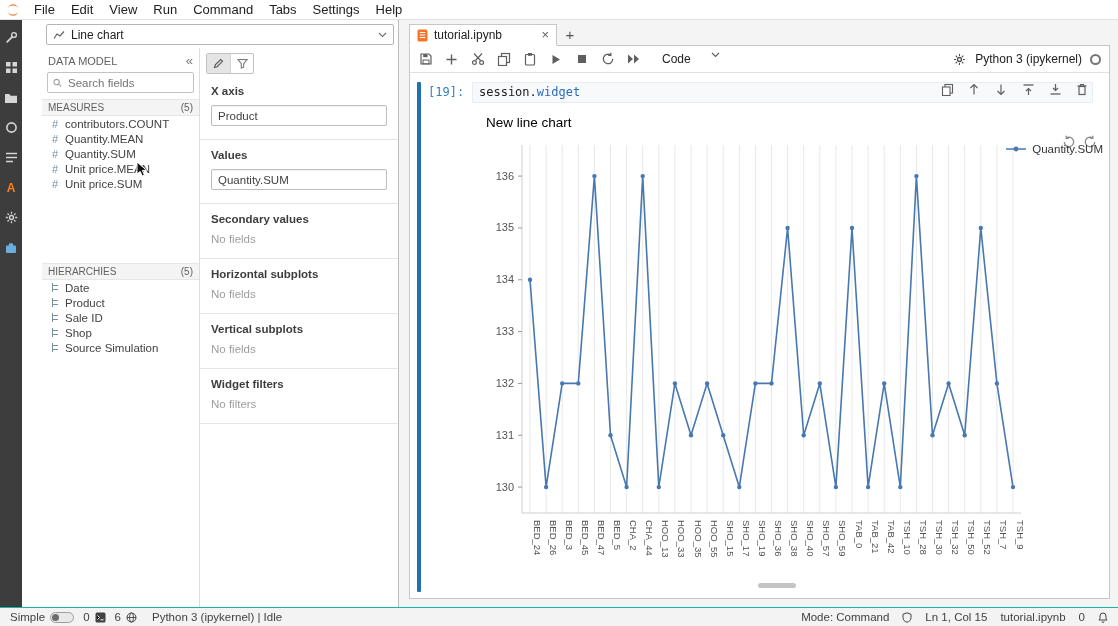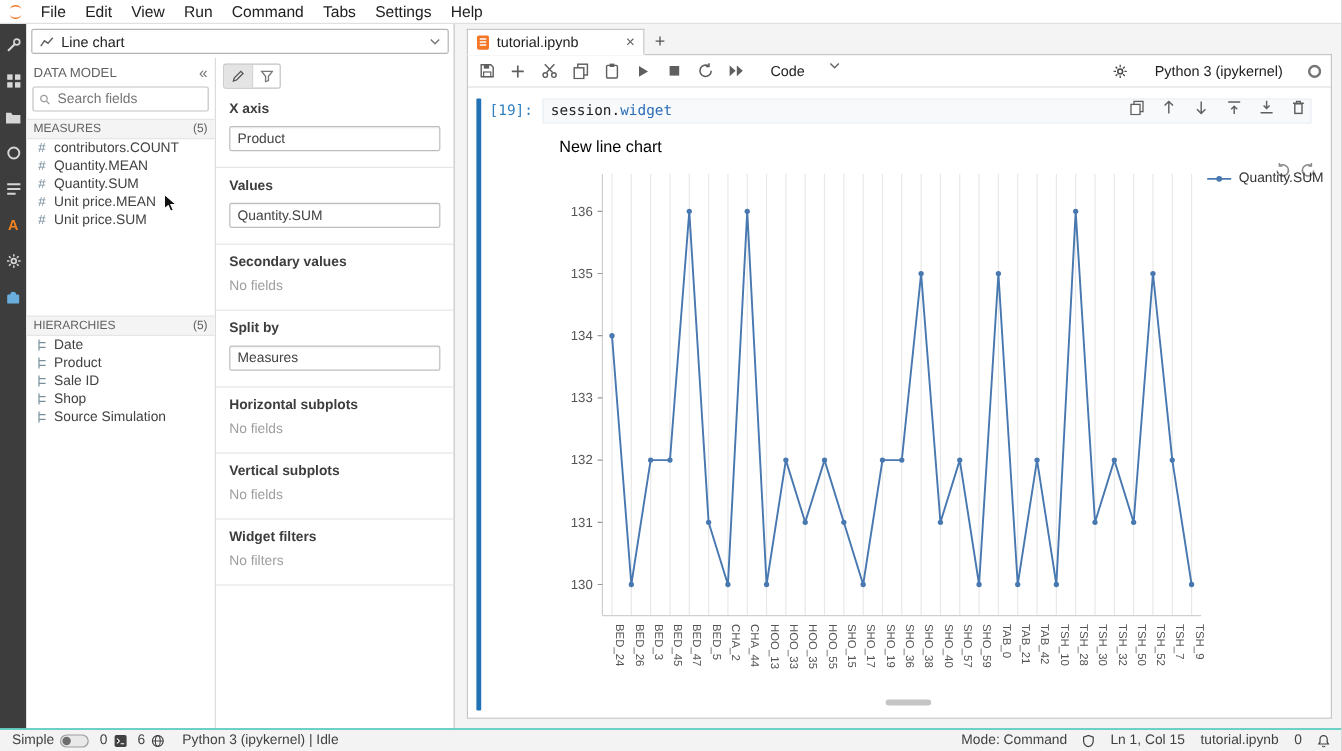--- a/index.html
+++ b/index.html
@@ -16,21 +16,21 @@
   
   #main-row { flex:1; display:flex; min-height:0; }
 
   
   #activity-bar { width:22px; flex:none; background:#3d3d3d; display:flex; flex-direction:column;
                   align-items:center; padding-top:10px; gap:15px; }
   .act-icon { width:15px; height:15px; display:flex; align-items:center; justify-content:center; }
 
   
   #widget-editor { width:357px; flex:none; background:#fff; border-right:1px solid #bdbdbd;
-                   display:flex; flex-direction:column; }
+                   display:flex; flex-direction:column;margin-left:20px; }
   #chart-type-row { margin:4px 4px 3px 4px; height:21px; border:1px solid #b5b5b5; border-radius:2px;
                     display:flex; align-items:center; gap:6px; padding:0 6px; font-size:12px; background:#fff; }
   #chart-type-row .caret { margin-left:auto; color:#757575; }
   #editor-body { flex:1; display:flex; min-height:0; }
 
   #data-model-panel { width:158px; flex:none; border-right:1px solid #dcdcdc; display:flex;
                       flex-direction:column; overflow:hidden; }
   .panel-header { display:flex; align-items:center; padding:5px 6px 4px 6px; color:#616161;
                   font-size:11px;text-align:right; }
   .panel-header .collapse { margin-left:auto; font-size:13px; color:#757575; cursor:pointer; }
@@ -76,21 +76,21 @@
              color:#555; font-size:15px; cursor:pointer; }
 
   #nb-panel { flex:1; min-height:0; background:#fff; border:1px solid #c7c7c7; display:flex;
               flex-direction:column; }
   #nb-toolbar { height:27px; flex:none; border-bottom:1px solid #e0e0e0; display:flex;
                 align-items:center; padding:0 8px; gap:11px; }
   .tb-btn { width:15px; height:15px; display:flex; align-items:center; justify-content:center;
             cursor:pointer; }
   .code-select { display:flex; gap:20px; font-size:12px; color:#212121;
                  padding:0 4px; margin-left:6px; cursor:pointer; }
-  #tb-right { margin-left:auto; display:flex; align-items:center; gap:21px; font-size:12px;
+  #tb-right { margin-left:auto; display:flex; align-items:center; gap:8px; font-size:12px;
               color:#212121; }
   .kernel-circle { width:11px; height:11px; border:2px solid #757575; border-radius:50%; }
 
   #nb-content { flex:1; min-height:0; position:relative; padding:9px 4px 0 7px; }
   .cell-region { display:flex; height:calc(100% - 6px); }
   .cell-bar { width:4px; flex:none; background:#2171b5; border-radius:1px; margin-right:7px; }
   .cell-main { flex:1; min-width:0; display:flex; flex-direction:column; position:relative; }
   .cell-input { display:flex; align-items:flex-start; flex:none; }
   .prompt { flex:none; width:44px; font-family:"DejaVu Sans Mono", monospace; font-size:12px;
             color:#307fc1; padding-top:3px; }
@@ -314,24 +314,20 @@
                 <div class="cfg-label">X axis</div>
                 <div class="cfg-field">Product</div>
               </div>
               <div class="cfg-section">
                 <div class="cfg-label">Values</div>
                 <div class="cfg-field">Quantity.SUM</div>
               </div>
               <div class="cfg-section">
                 <div class="cfg-label">Secondary values</div>
                 <div class="cfg-empty">No fields</div>
-              </div>
-              <div class="cfg-section">
-                <div class="cfg-label">Split by</div>
-                <div class="cfg-field">Measures</div>
               </div>
               <div class="cfg-section">
                 <div class="cfg-label">Horizontal subplots</div>
                 <div class="cfg-empty">No fields</div>
               </div>
               <div class="cfg-section">
                 <div class="cfg-label">Vertical subplots</div>
                 <div class="cfg-empty">No fields</div>
               </div>
               <div class="cfg-section">

